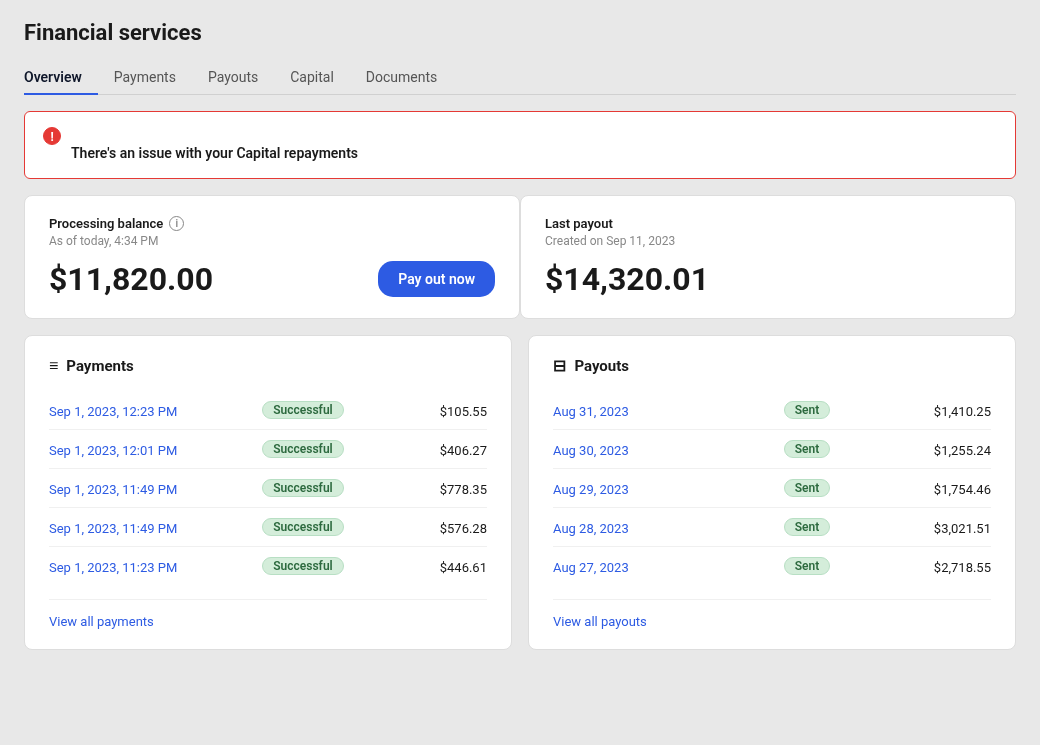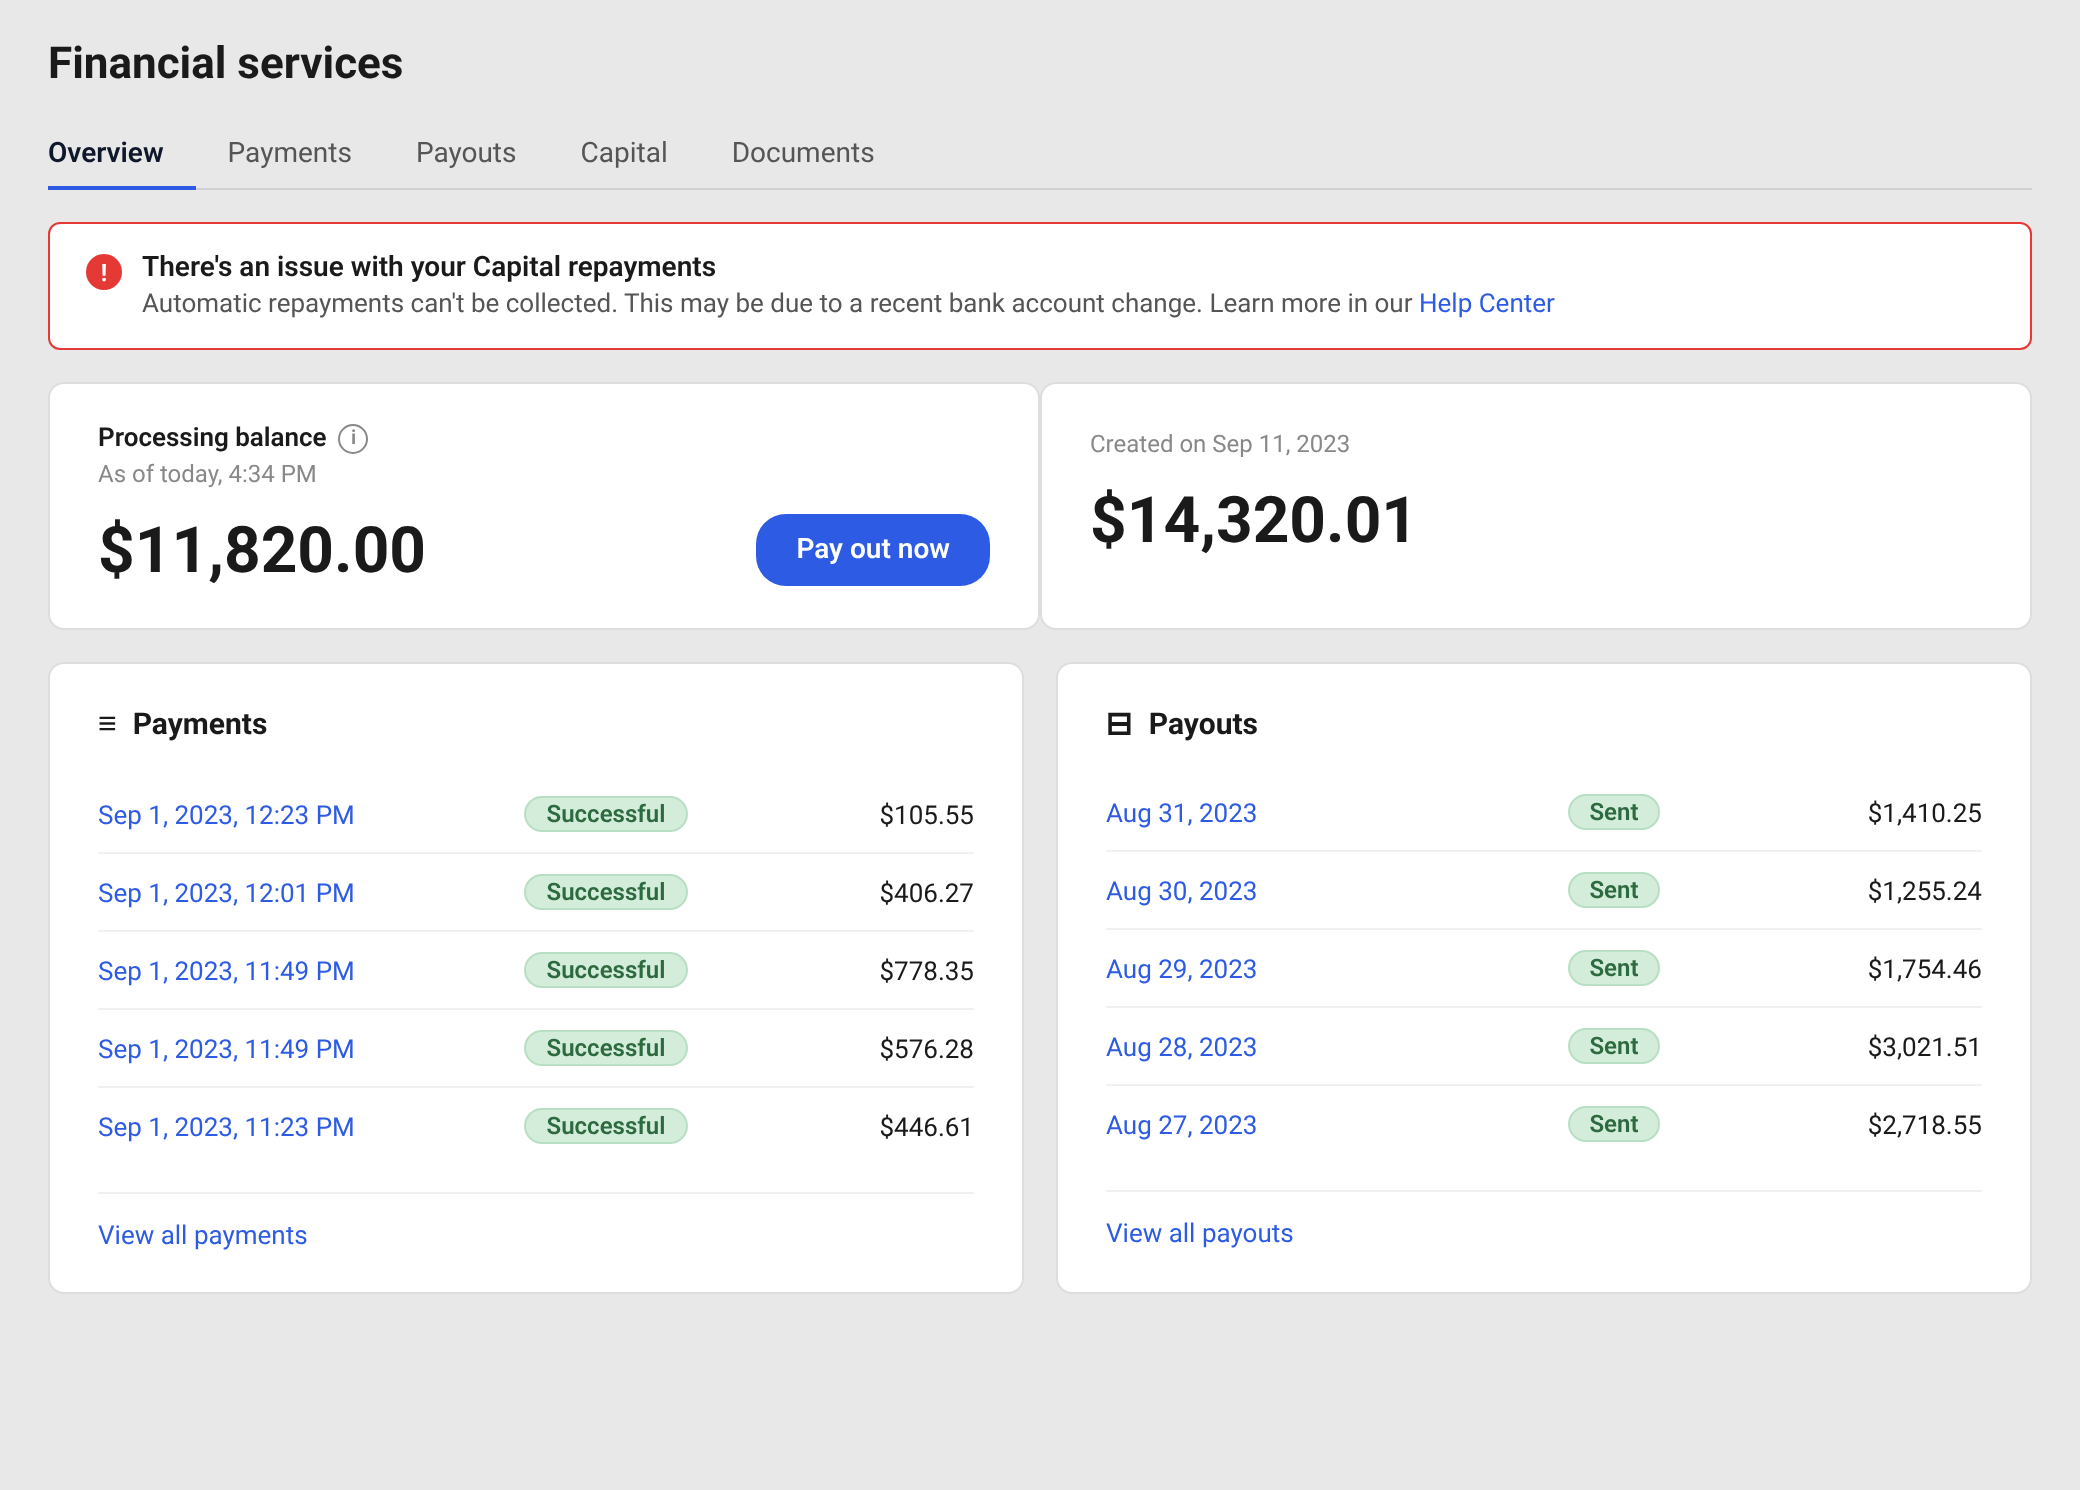--- a/index.html
+++ b/index.html
@@ -57,20 +57,21 @@
       height: 18px;
       min-width: 18px;
       margin-top: 1px;
     }
     .alert-content {}
     .alert-title {
       font-size: 14px;
       font-weight: 600;
       color: #1a1a1a;
       margin-bottom: 3px;
+      margin-top: 19px;
     }
     .alert-desc {
       font-size: 13px;
       color: #555;
     }
     .alert-link {
       color: #2d5be3;
       text-decoration: none;
     }
     .cards-row {
@@ -210,41 +211,39 @@
   <button class="nav-tab">Documents</button>
 </nav>
 
 <div class="alert-banner">
   <svg class="alert-icon" viewBox="0 0 18 18" fill="none">
     <circle cx="9" cy="9" r="8.5" fill="#e53935" stroke="#e53935"></circle>
     <text x="9" y="13.5" text-anchor="middle" font-size="12" fill="white" font-weight="bold">!</text>
   </svg>
   <div class="alert-content">
     <div class="alert-title">There's an issue with your Capital repayments</div>
-    <div class="alert-desc">
-      <span>Automatic repayments can't be collected. This may be due to a recent bank account change. Learn more in our </span><a class="alert-link" href="#">Help Center</a>
-    </div>
   </div>
 </div>
 
 <div class="cards-row">
 
   <div class="card">
     <div class="card-label">
       <span>Processing balance</span>
       <span class="info-icon">i</span>
     </div>
     <div class="card-sublabel">As of today, 4:34 PM</div>
     <div class="card-amount-row">
       <span class="card-amount">$11,820.00</span>
       <button class="payout-btn">Pay out now</button>
     </div>
   </div>
 
   <div class="card">
+    <div class="card-label">Last payout</div>
     <div class="card-sublabel">Created on Sep 11, 2023</div>
     <div class="card-amount-row">
       <span class="card-amount">$14,320.01</span>
     </div>
   </div>
 </div>
 
 <div class="tables-row">
 
   <div class="table-card">

